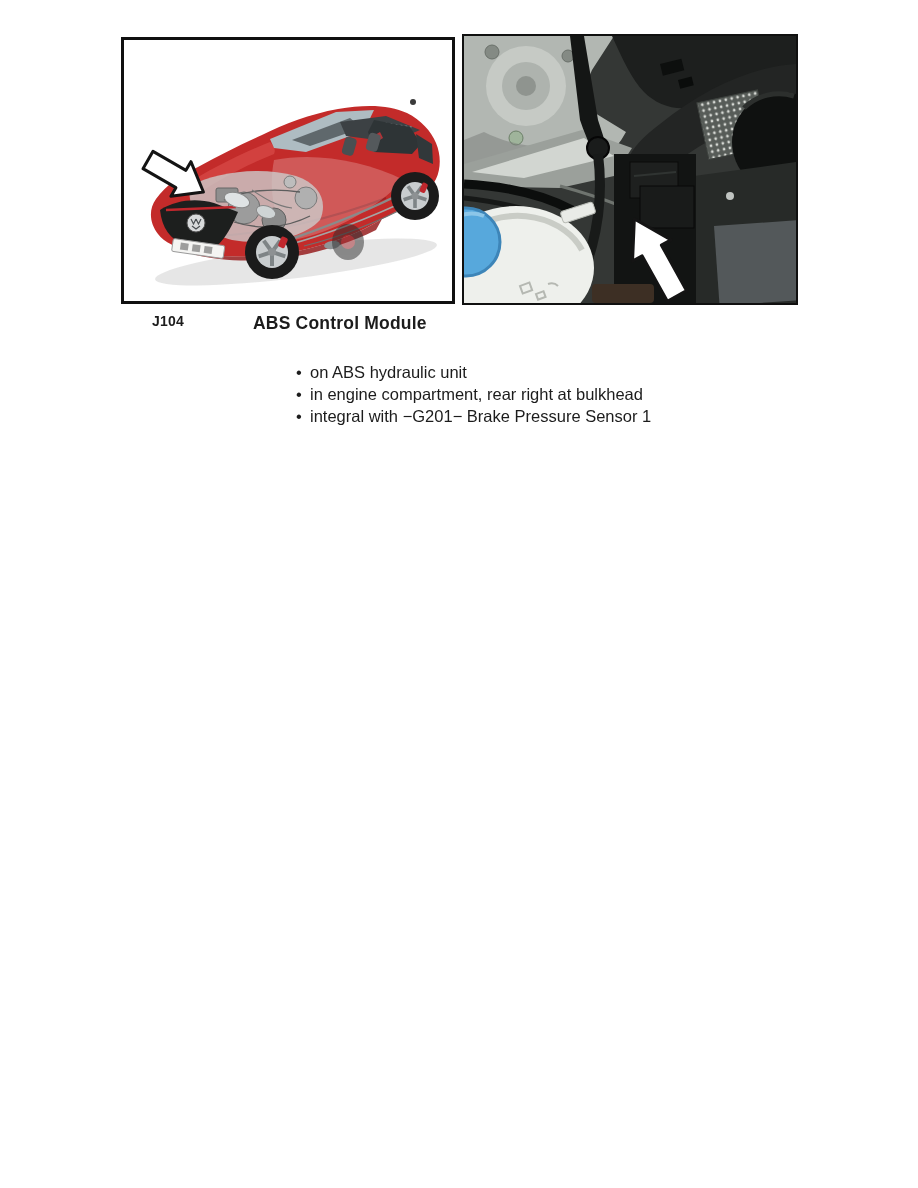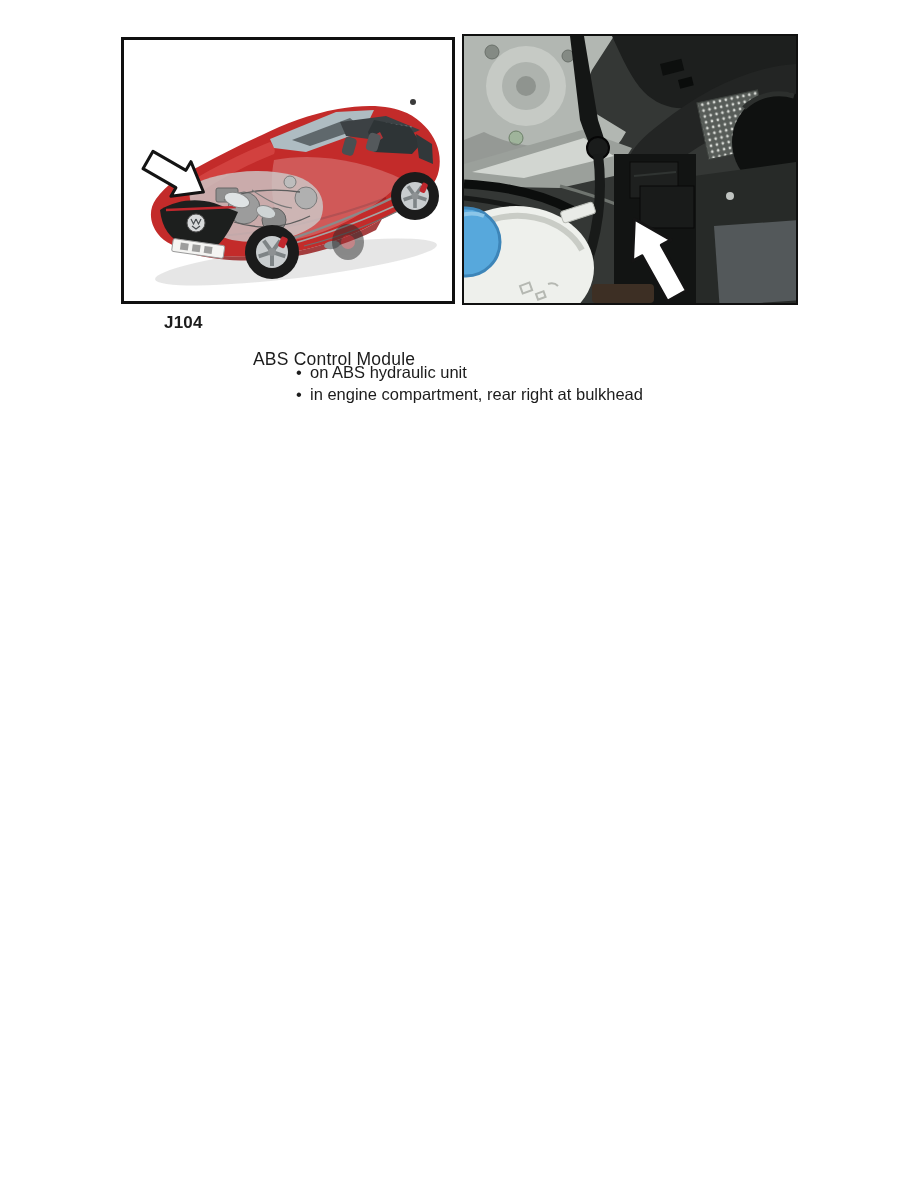--- a/index.html
+++ b/index.html
@@ -24,32 +24,31 @@
     border: 3px solid #101010;
   }
   .frame-right {
     left: 462px; top: 34px;
     width: 336px; height: 271px;
     border: 2px solid #101010;
     background: #343735;
   }
   .component-id {
     position: absolute;
-    left: 164px; top: 313px;
-    font-size: 17px;
+    left: 152px; top: 313px;
+    font-size: 14px;
     font-weight: 700;
     letter-spacing: 0.2px;
   }
   .component-title {
     position: absolute;
     left: 253px; top: 313px;
     font-size: 17.5px;
-    font-weight: 400;
+    font-weight: 700;
     letter-spacing: 0.2px;
-    margin-top: 36px;
   }
   .bullets {
     position: absolute;
     left: 296px; top: 361px;
     list-style: none;
   }
   .bullets li {
     font-size: 16.5px;
     line-height: 22px;
     white-space: nowrap;
@@ -281,15 +280,18 @@
   <span class="component-id">J104</span>
   <span class="component-title">ABS Control Module</span>
 
   <ul class="bullets">
     <li>
       <span class="marker">•</span><span>on ABS hydraulic unit</span>
     </li>
     <li>
       <span class="marker">•</span><span>in engine compartment, rear right at bulkhead</span>
     </li>
+    <li>
+      <span class="marker">•</span><span>integral with −G201− Brake Pressure Sensor 1</span>
+    </li>
   </ul>
 
 </div>
 
 </body></html>

